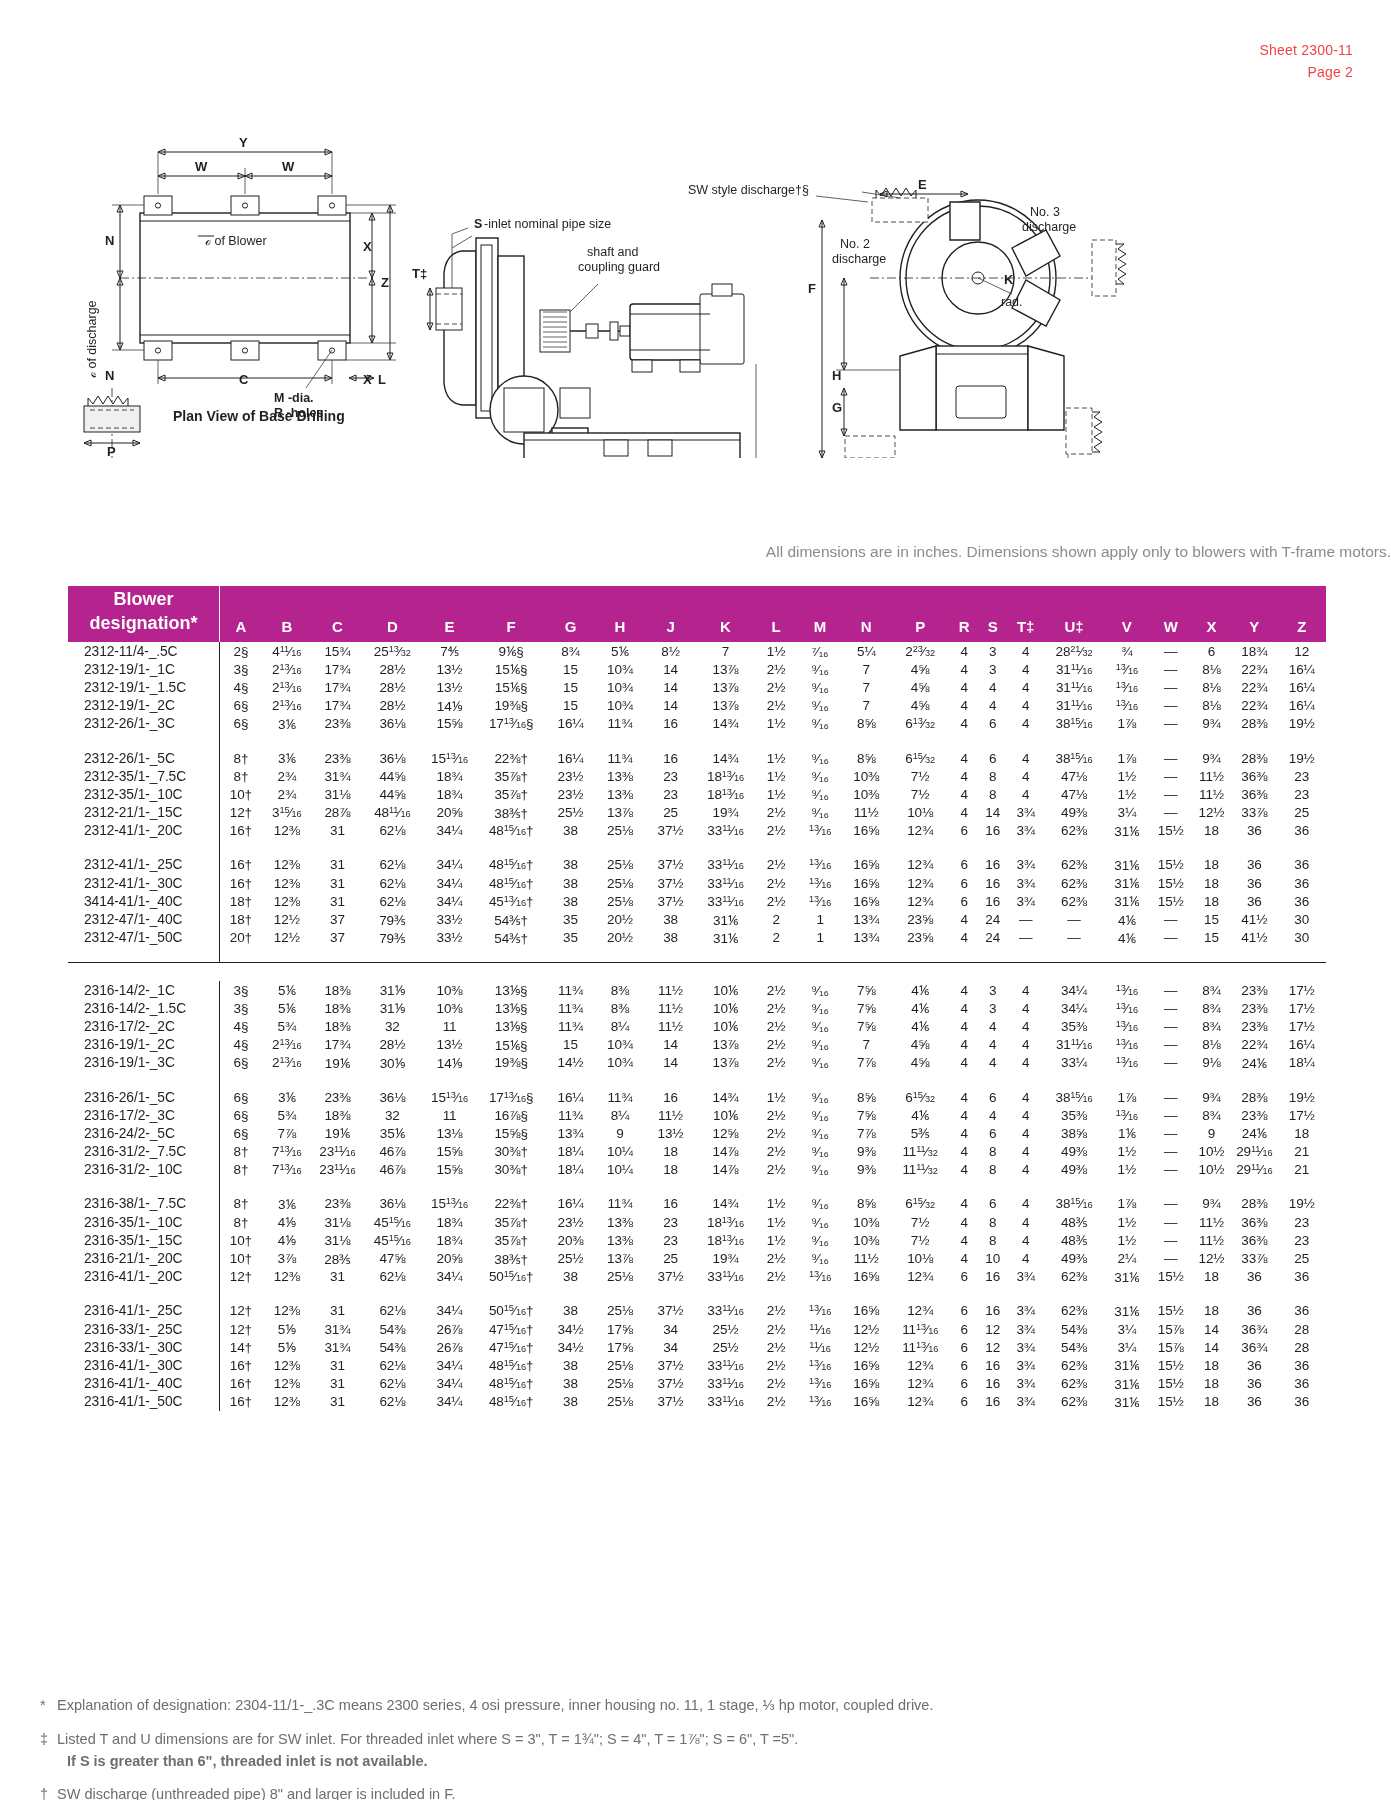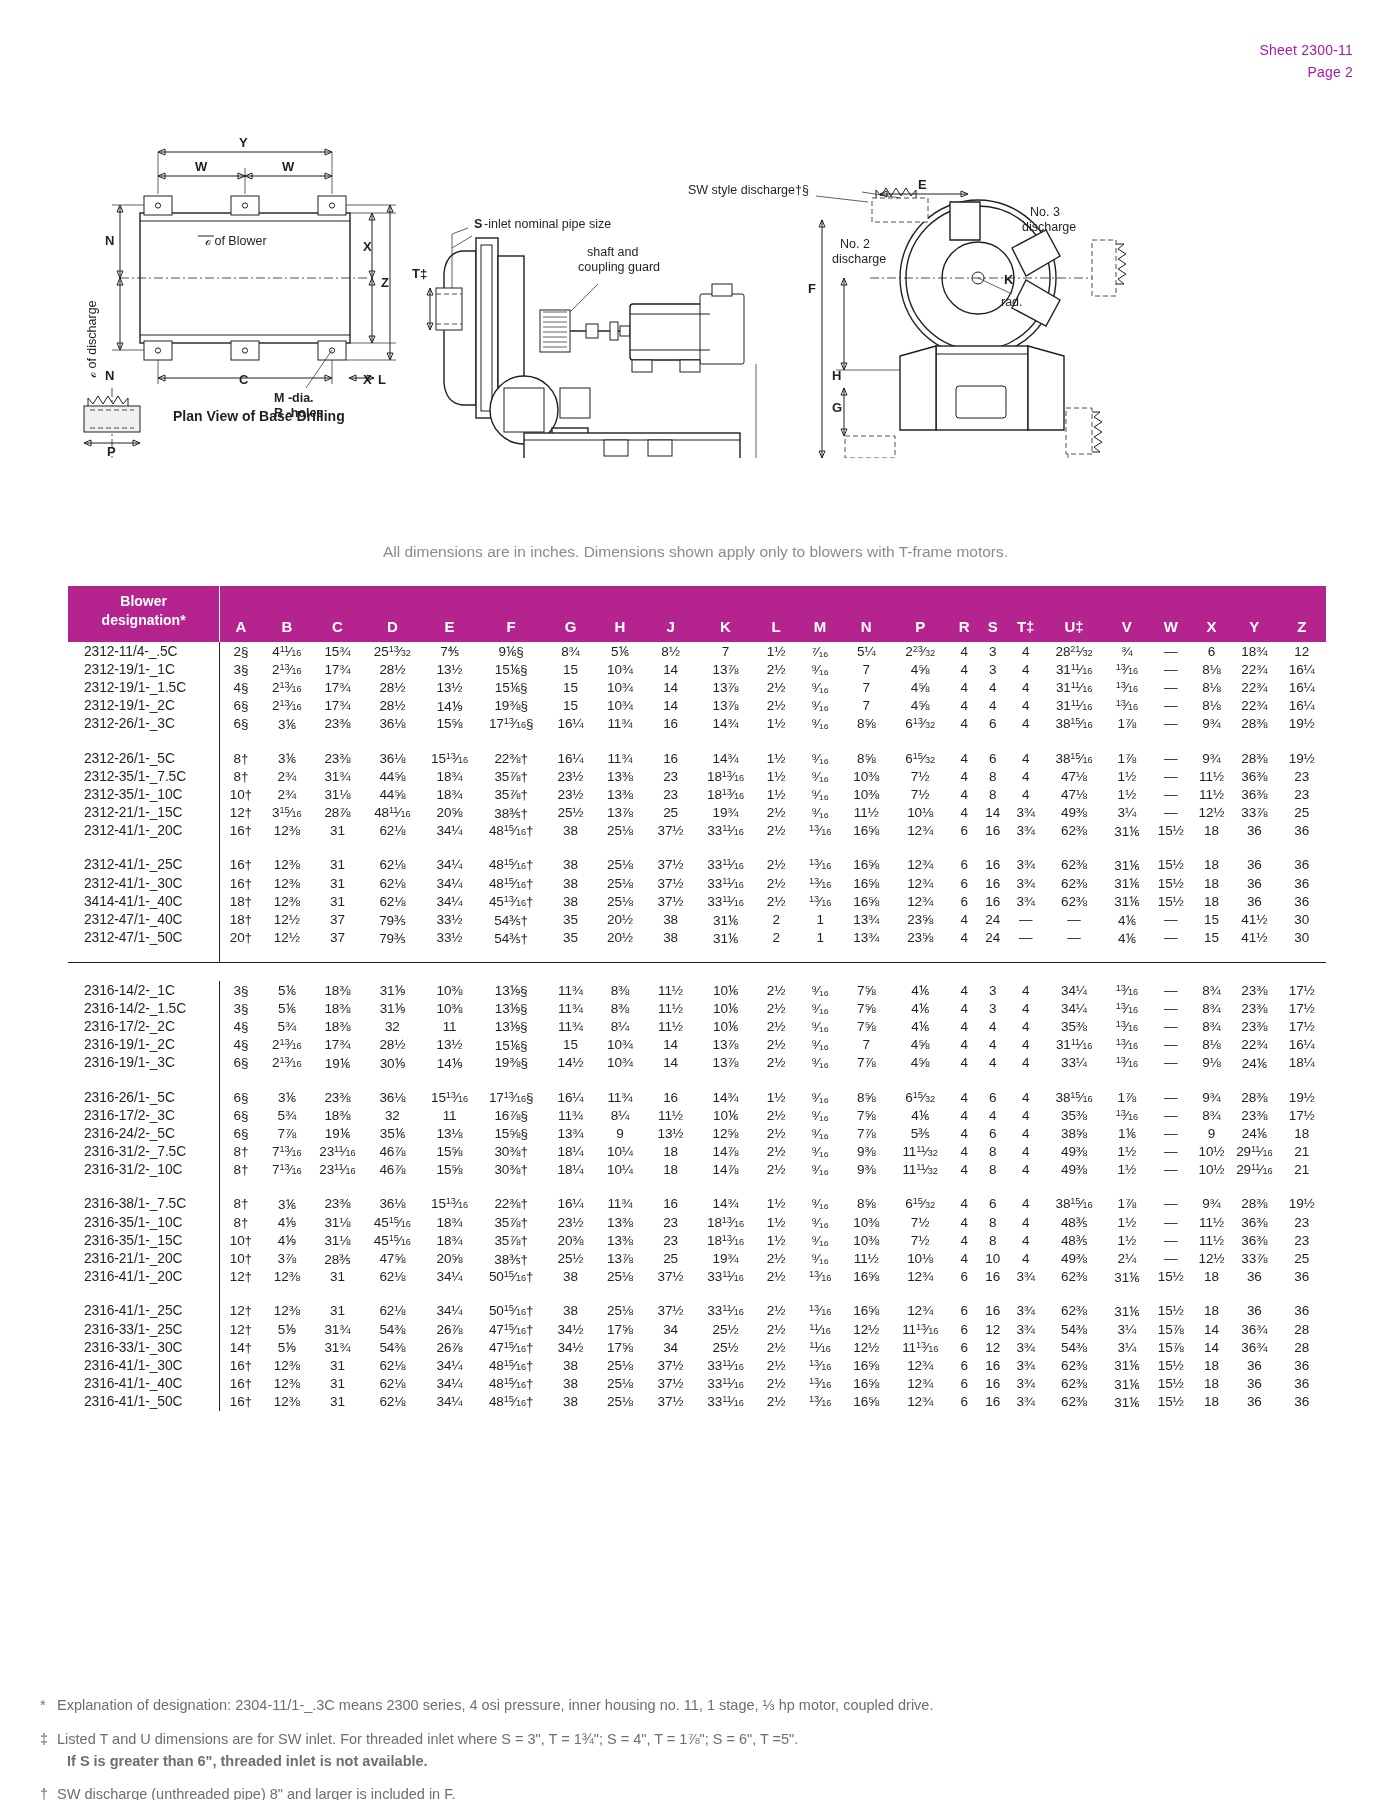--- a/index.html
+++ b/index.html
@@ -9,21 +9,21 @@
     background:#ffffff;
     font-family:"Liberation Sans", sans-serif;
     color:#231f20;
     position:relative;
     overflow:hidden;
   }
 
   
   .sheet-header {
     position:absolute; top:40px; right:38px;
-    text-align:right; color:#a21caf;
+    text-align:right; color:#ef4444;
     font-size:14px; line-height:1.55;
     letter-spacing:.2px;
   }
 
   
   .drawings { position:absolute; top:88px; left:0; width:1391px; height:370px; }
   .drawings svg { display:block; }
   .dlabel { font-family:"Liberation Sans", sans-serif; font-size:12.5px; fill:#231f20; }
   .dlabel-b { font-family:"Liberation Sans", sans-serif; font-size:12.5px; font-weight:bold; fill:#231f20; }
   .dlabel-dim { font-family:"Liberation Sans", sans-serif; font-size:13px; font-weight:bold; fill:#231f20; }
@@ -31,37 +31,37 @@
   .ln2 { stroke:#231f20; stroke-width:1.4; fill:none; }
   .lnthin { stroke:#3a3a3a; stroke-width:.8; fill:none; }
   .lndash { stroke:#231f20; stroke-width:.8; fill:none; stroke-dasharray:5 3; }
   .lncl { stroke:#231f20; stroke-width:.8; fill:none; stroke-dasharray:9 3 2 3; }
   .fillw { fill:#ffffff; }
   .fillg { fill:#f0f0f0; }
 
   
   .caption {
     position:absolute; top:540px; left:0; width:1391px;
-    text-align:center; color:#8b8b8b;
+    text-align:right; color:#8b8b8b;
     font-size:15.5px; line-height:1.55;
   }
 
   
   .tablewrap { position:absolute; top:586px; left:68px; width:1258px; }
   table.dims { border-collapse:collapse; width:1258px; table-layout:fixed; }
   table.dims thead th {
     background:#b5238f; color:#ffffff;
     font-size:15px; font-weight:bold;
     padding:0; height:56px; vertical-align:bottom;
     text-align:center;
     padding-bottom:7px;
   }
   table.dims thead th.desig {
     text-align:center; vertical-align:middle;
-    font-size:14px; line-height:1.35;
+    font-size:18px; line-height:1.35;
     padding-bottom:6px;
     border-right:1.5px solid #ffffff;
   }
   table.dims tbody td {
     font-size:13.5px; padding:0; height:18.2px;
     text-align:center; white-space:nowrap;
     letter-spacing:-.1px;
   }
   table.dims tbody td.desig {
     text-align:left; padding-left:16px;

